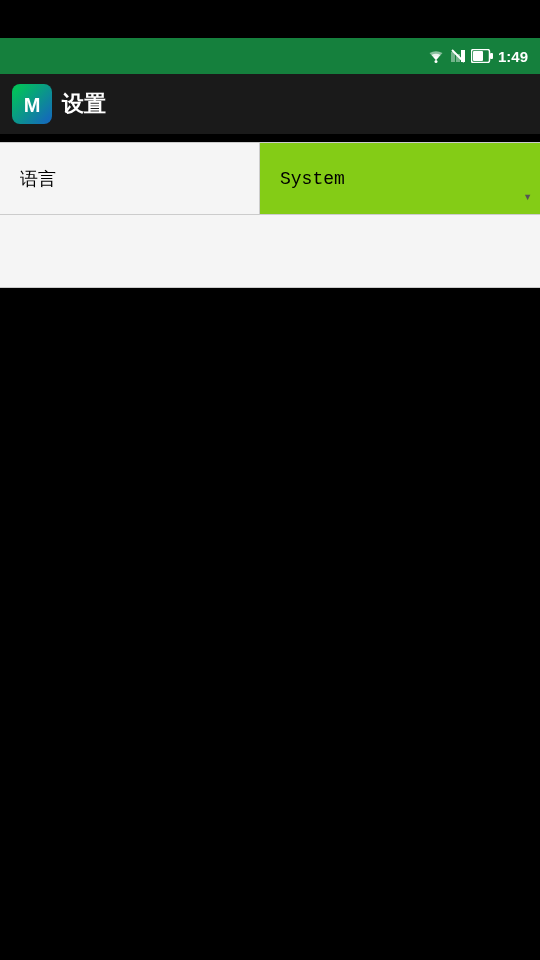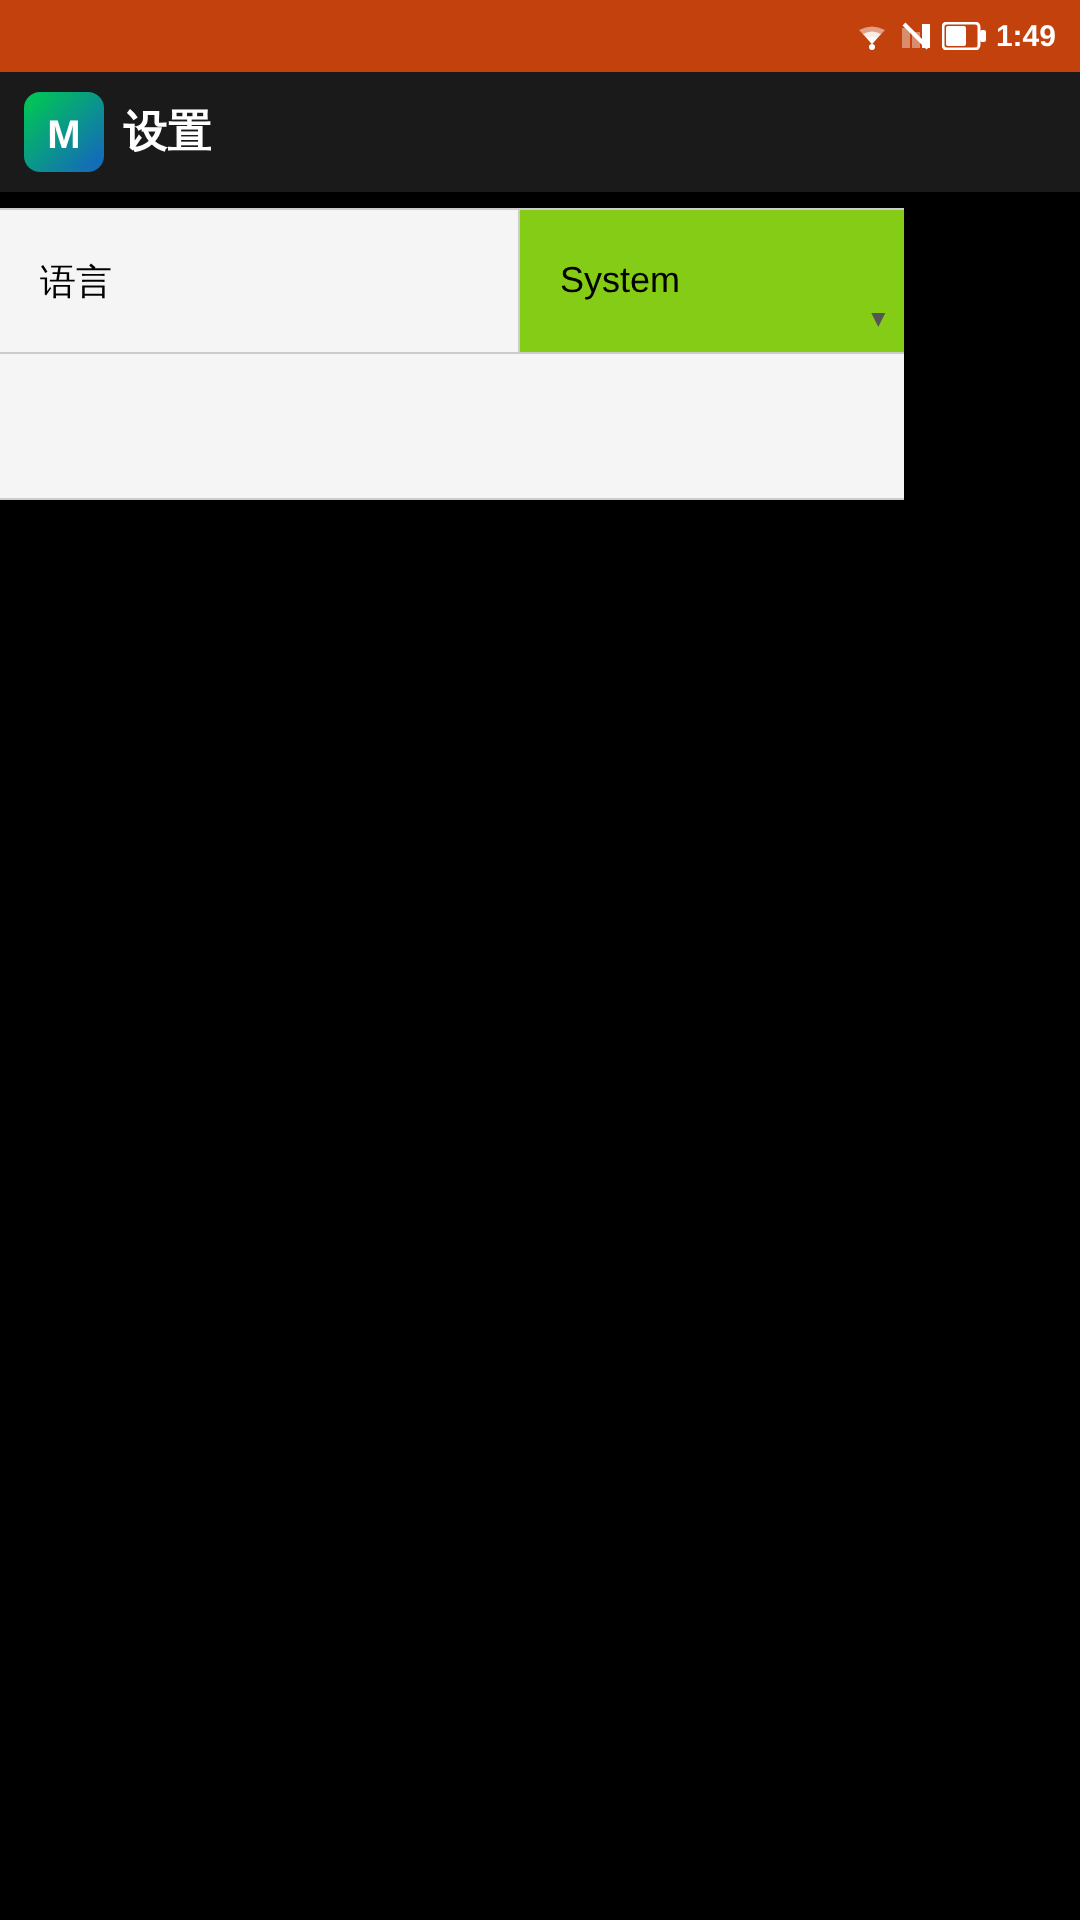--- a/index.html
+++ b/index.html
@@ -13,26 +13,27 @@
       height: 960px;
       background-color: #000000;
       font-family: sans-serif;
       overflow: hidden;
     }
 
     
     .status-bar {
       width: 540px;
       height: 36px;
-      background-color: #c2410c;
+      background-color: #15803d;
       display: flex;
       align-items: center;
       justify-content: flex-end;
       padding-right: 12px;
       gap: 6px;
+      margin-top: 38px;
     }
 
     .status-bar-time {
       color: #ffffff;
       font-size: 15px;
       font-weight: bold;
     }
 
     .status-icons {
       display: flex;
@@ -63,24 +64,25 @@
     }
 
     .app-title {
       color: #ffffff;
       font-size: 22px;
       font-weight: bold;
     }
 
     
     .settings-list {
-      width: 452px;
+      width: 540px;
       margin-top: 8px;
       border-top: 1px solid #cccccc;
       border-bottom: 1px solid #cccccc;
+      font-family: Liberation Mono, monospace;
     }
 
     .settings-row {
       display: flex;
       align-items: stretch;
       height: 72px;
       background-color: #f5f5f5;
       border-bottom: 1px solid #cccccc;
     }
 

